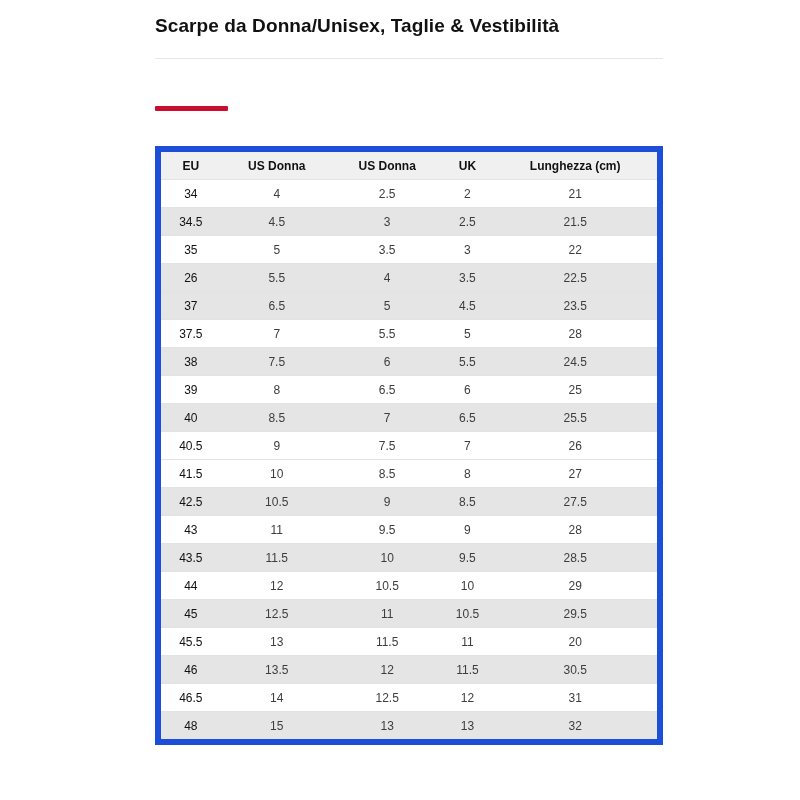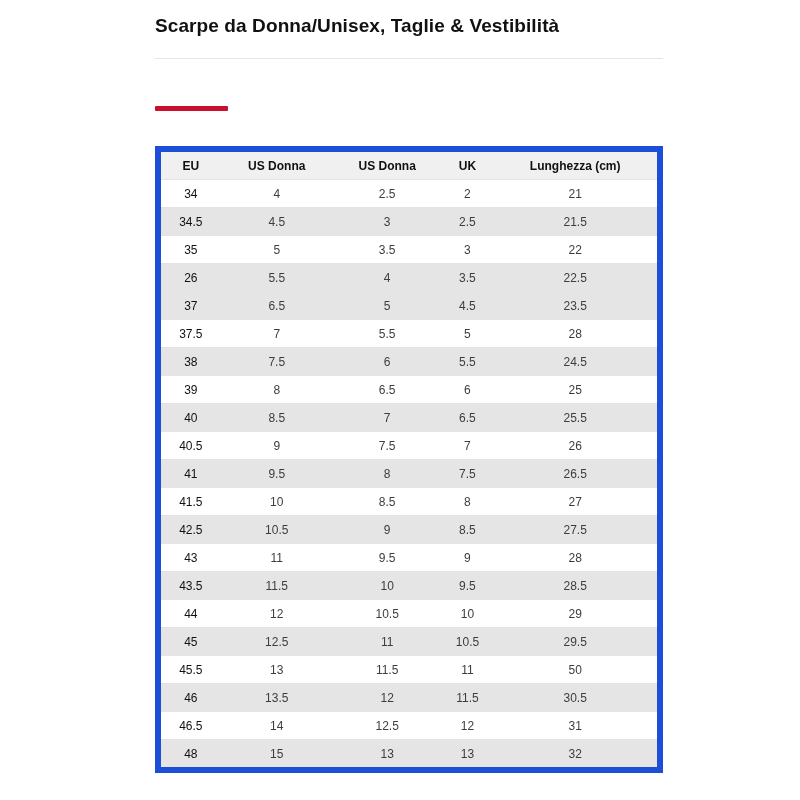--- a/index.html
+++ b/index.html
@@ -162,27 +162,20 @@
           <td>6.5</td>
           <td>25.5</td>
         </tr>
         <tr>
           <td class="col-eu">40.5</td>
           <td>9</td>
           <td>7.5</td>
           <td>7</td>
           <td>26</td>
         </tr>
-        <tr class="stripe">
-          <td class="col-eu">41</td>
-          <td>9.5</td>
-          <td>8</td>
-          <td>7.5</td>
-          <td>26.5</td>
-        </tr>
         <tr>
           <td class="col-eu">41.5</td>
           <td>10</td>
           <td>8.5</td>
           <td>8</td>
           <td>27</td>
         </tr>
         <tr class="stripe">
           <td class="col-eu">42.5</td>
           <td>10.5</td>
@@ -216,21 +209,21 @@
           <td>12.5</td>
           <td>11</td>
           <td>10.5</td>
           <td>29.5</td>
         </tr>
         <tr>
           <td class="col-eu">45.5</td>
           <td>13</td>
           <td>11.5</td>
           <td>11</td>
-          <td>50</td>
+          <td>20</td>
         </tr>
         <tr class="stripe">
           <td class="col-eu">46</td>
           <td>13.5</td>
           <td>12</td>
           <td>11.5</td>
           <td>30.5</td>
         </tr>
         <tr>
           <td class="col-eu">46.5</td>

